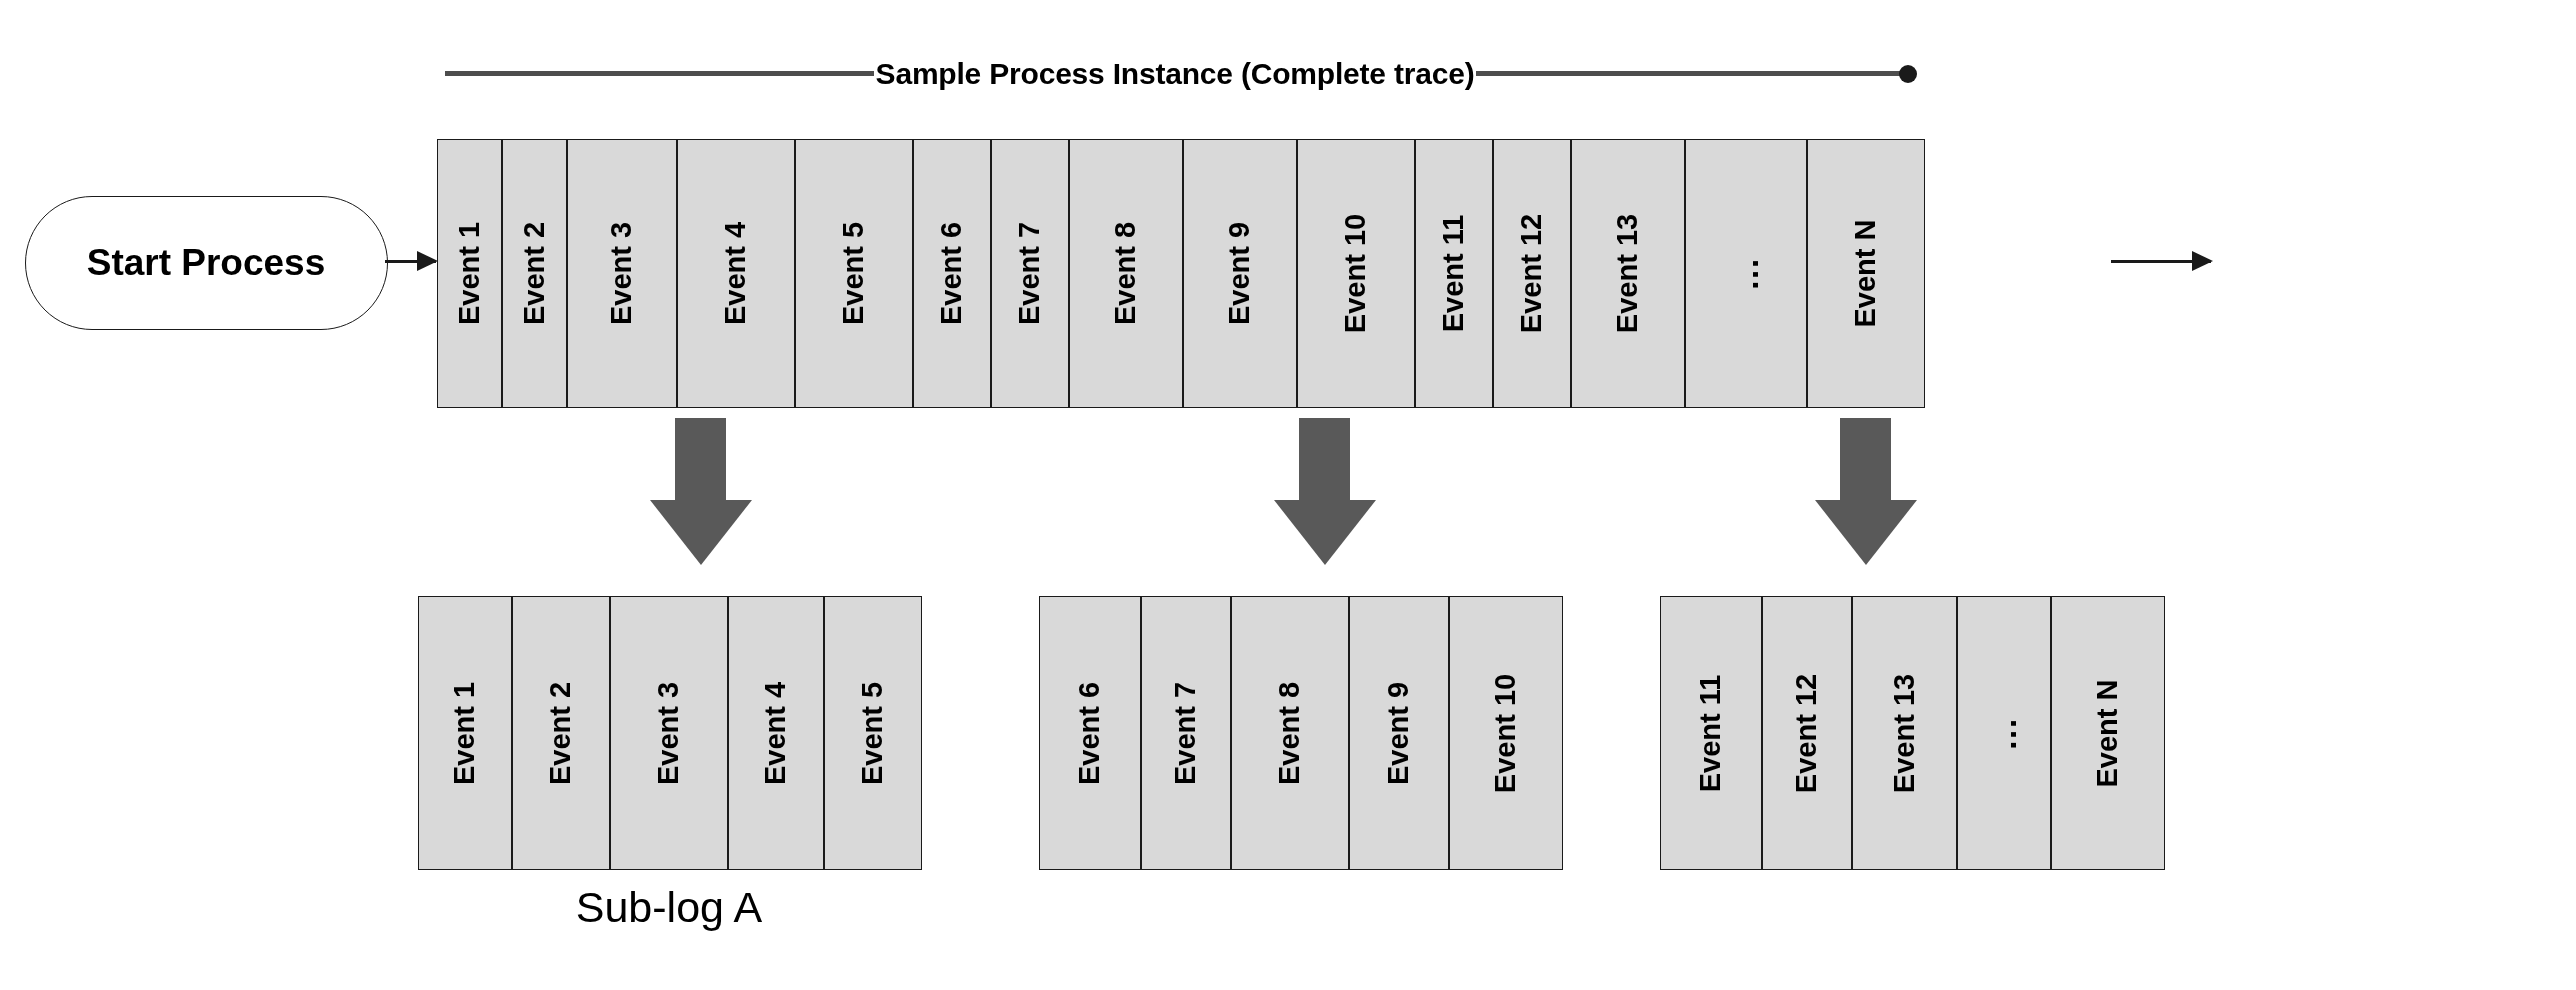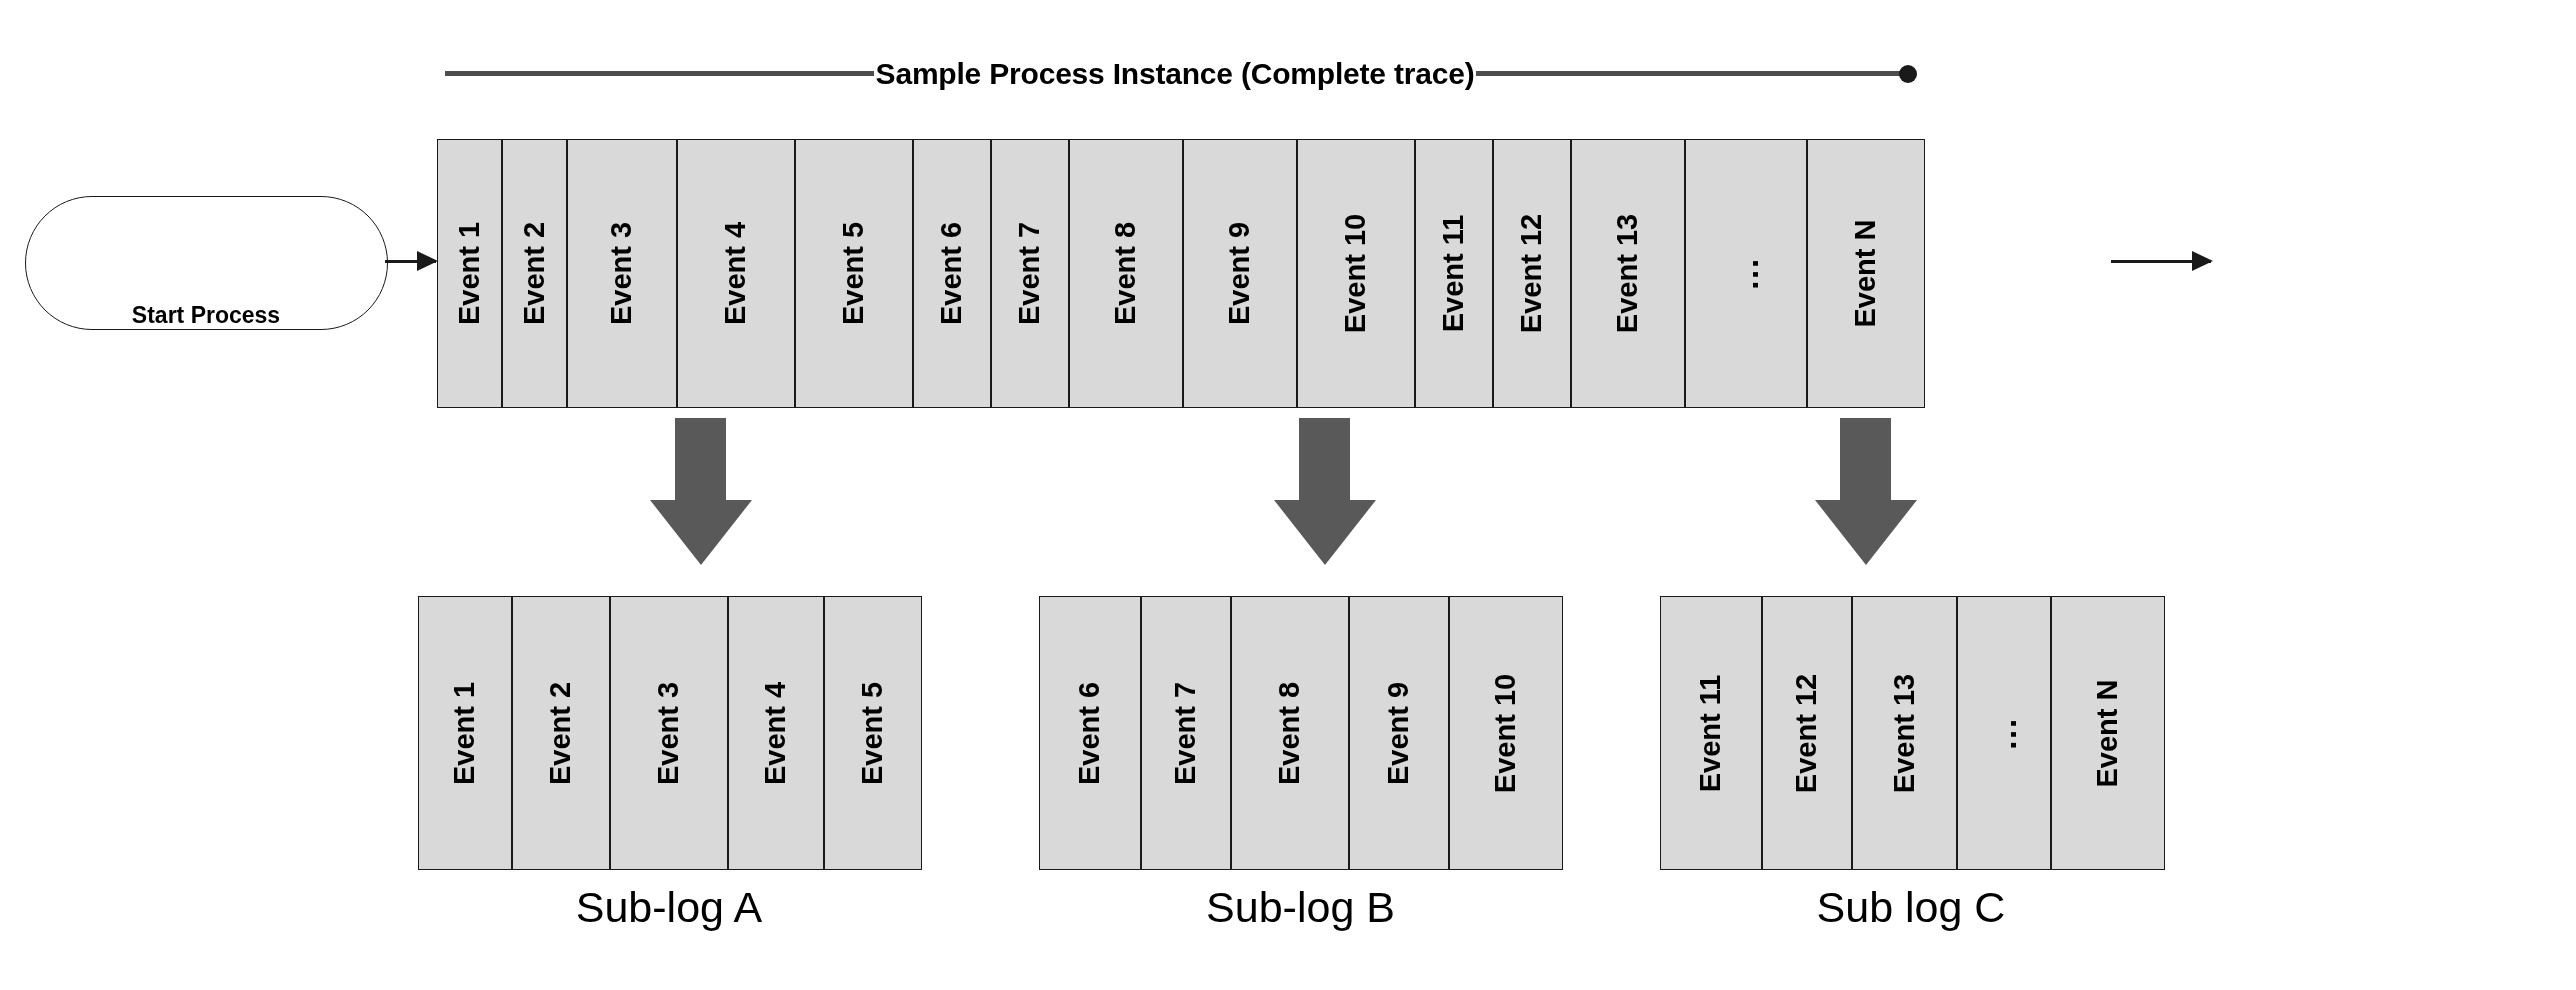--- a/index.html
+++ b/index.html
@@ -13,22 +13,22 @@
         display:flex;align-items:center;}
   .tline{height:4.1px;background:#4d4d4d;}
   .tline.left{margin-left:441px;width:429px;}
   .tline.right{width:425px;}
   .trace-title{font-size:30px;font-weight:bold;letter-spacing:-0.2px;
         white-space:nowrap;line-height:1;padding:0 1.6px;}
   .tdot{width:18px;height:18px;border-radius:50%;background:#1a1a1a;margin-left:-2.4px;}
 
   
   .terminator{position:absolute;border:1.6px solid #1a1a1a;border-radius:73px;
-        background:#fff;display:flex;align-items:flex-end;justify-content:center;
-        font-size:23px;font-weight:bold;white-space:nowrap;}
+        background:#fff;display:flex;align-items:center;justify-content:center;
+        font-size:37px;font-weight:bold;white-space:nowrap;}
   #start-process{left:24.5px;top:196px;width:361px;height:132px;}
 
   
   .harrow{position:absolute;height:3.3px;background:#1a1a1a;top:260px;}
   .harrow .head{position:absolute;right:-1.6px;top:-9px;width:0;height:0;
         border-top:10.6px solid transparent;border-bottom:10.6px solid transparent;
         border-left:21px solid #1a1a1a;}
   #arrow-start-to-row{left:385px;width:51px;}
   #arrow-row-to-end{left:2111px;width:100px;}
 
@@ -195,17 +195,15 @@
       </div>
       <div class="ev dots" style="width: 94px;">
         <span class="lbl">...</span>
       </div>
       <div class="ev" style="width: 114px;">
         <span class="lbl">Event N</span>
       </div>
     </div>
 
   <div class="sublog-caption" id="sublog-a-caption">Sub-log A</div>
-  <div class="sublog-caption" id="sublog-b-caption">Sub-log B</div>
-  <div class="sublog-caption" id="sublog-c-caption">Sub log C</div>
 
 </div>
 
 
 </body></html>

